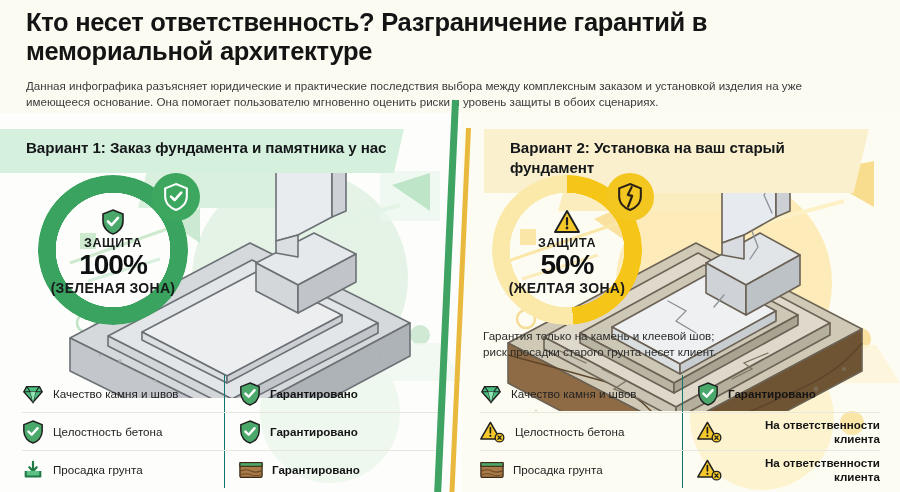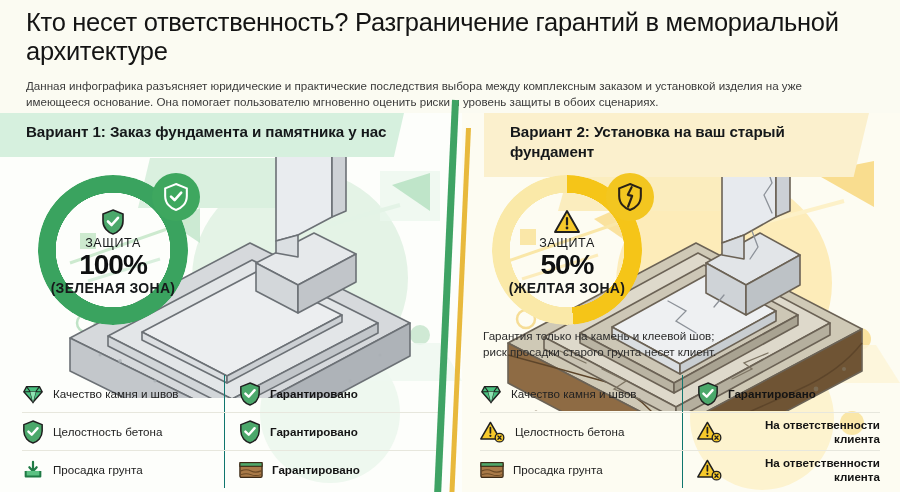--- a/index.html
+++ b/index.html
@@ -8,21 +8,21 @@
     background:#fbfbf2;
     font-family:"Liberation Sans","DejaVu Sans",sans-serif;
     color:#1e1e1e;
     -webkit-font-smoothing:antialiased;
   }
   .page{position:relative;width:900px;height:492px;overflow:hidden;background:#fbfbf2;}
 
   
   .head{position:absolute;left:26px;top:8px;width:850px;}
   .title{
-    font-size:25.5px;line-height:29px;font-weight:normal;letter-spacing:-0.3px;
+    font-size:25.5px;line-height:29px;font-weight:bold;letter-spacing:-0.3px;
     color:#141414;margin:0;
   }
   .subtitle{
     margin:12px 0 0 0;width:840px;
     font-size:11.6px;line-height:15.6px;color:#3a3a3a;
   }
 
   
   .panel{position:absolute;top:113px;height:379px;overflow:hidden;}
   .panel-left{left:0;width:462px;background:#fdfefb;}
@@ -34,21 +34,21 @@
   .divider-green{
     position:absolute;left:452px;top:100px;width:7px;height:420px;
     background:#3fa364;transform:rotate(2.6deg);transform-origin:top center;z-index:6;
   }
   .divider-yellow{
     position:absolute;left:466px;top:128px;width:5px;height:400px;
     background:#e8b93c;transform:rotate(2.6deg);transform-origin:top center;z-index:6;
   }
 
   
-  .bar{position:absolute;top:0;padding:9px 0 15px 0;}
+  .bar{position:absolute;top:16px;padding:9px 0 15px 0;}
   .bar-left{left:0;width:404px;background:#d6f0de;
     clip-path:polygon(0 0,100% 0,97.5% 100%,0 100%);}
   .bar-right{left:22px;width:385px;background:#fbf0cd;
     clip-path:polygon(0 0,100% 0,96% 100%,0 100%);}
   .bar-txt{
     font-size:15.2px;line-height:20px;font-weight:bold;color:#15181a;
     padding-left:26px;letter-spacing:-0.1px;
   }
 
   
@@ -62,21 +62,21 @@
   }
   .ring-yellow{
     background:conic-gradient(from 0deg,#f5c518 0deg 175deg,#fae9a8 175deg 360deg);
     -webkit-mask:radial-gradient(circle, transparent 57px, #000 57.5px);
     mask:radial-gradient(circle, transparent 57px, #000 57.5px);
   }
   .donut-center{
     position:absolute;left:0;right:0;top:34px;text-align:center;
   }
   .d-icon{height:26px;margin-bottom:1px;}
-  .d-label{font-size:12.5px;font-weight:normal;letter-spacing:0.6px;color:#17191b;}
+  .d-label{font-size:12.5px;font-weight:bold;letter-spacing:0.6px;color:#17191b;}
   .d-big{font-size:28px;font-weight:bold;letter-spacing:-1px;color:#0e0f10;line-height:30px;}
   .d-zone{font-size:14px;font-weight:bold;letter-spacing:0.3px;color:#17191b;}
   .badge{
     position:absolute;right:-12px;top:-2px;width:48px;height:48px;border-radius:50%;
     display:flex;align-items:center;justify-content:center;
   }
   .badge-green{background:#3ea75f;}
   .badge-yellow{background:#f3c620;}
 
   

